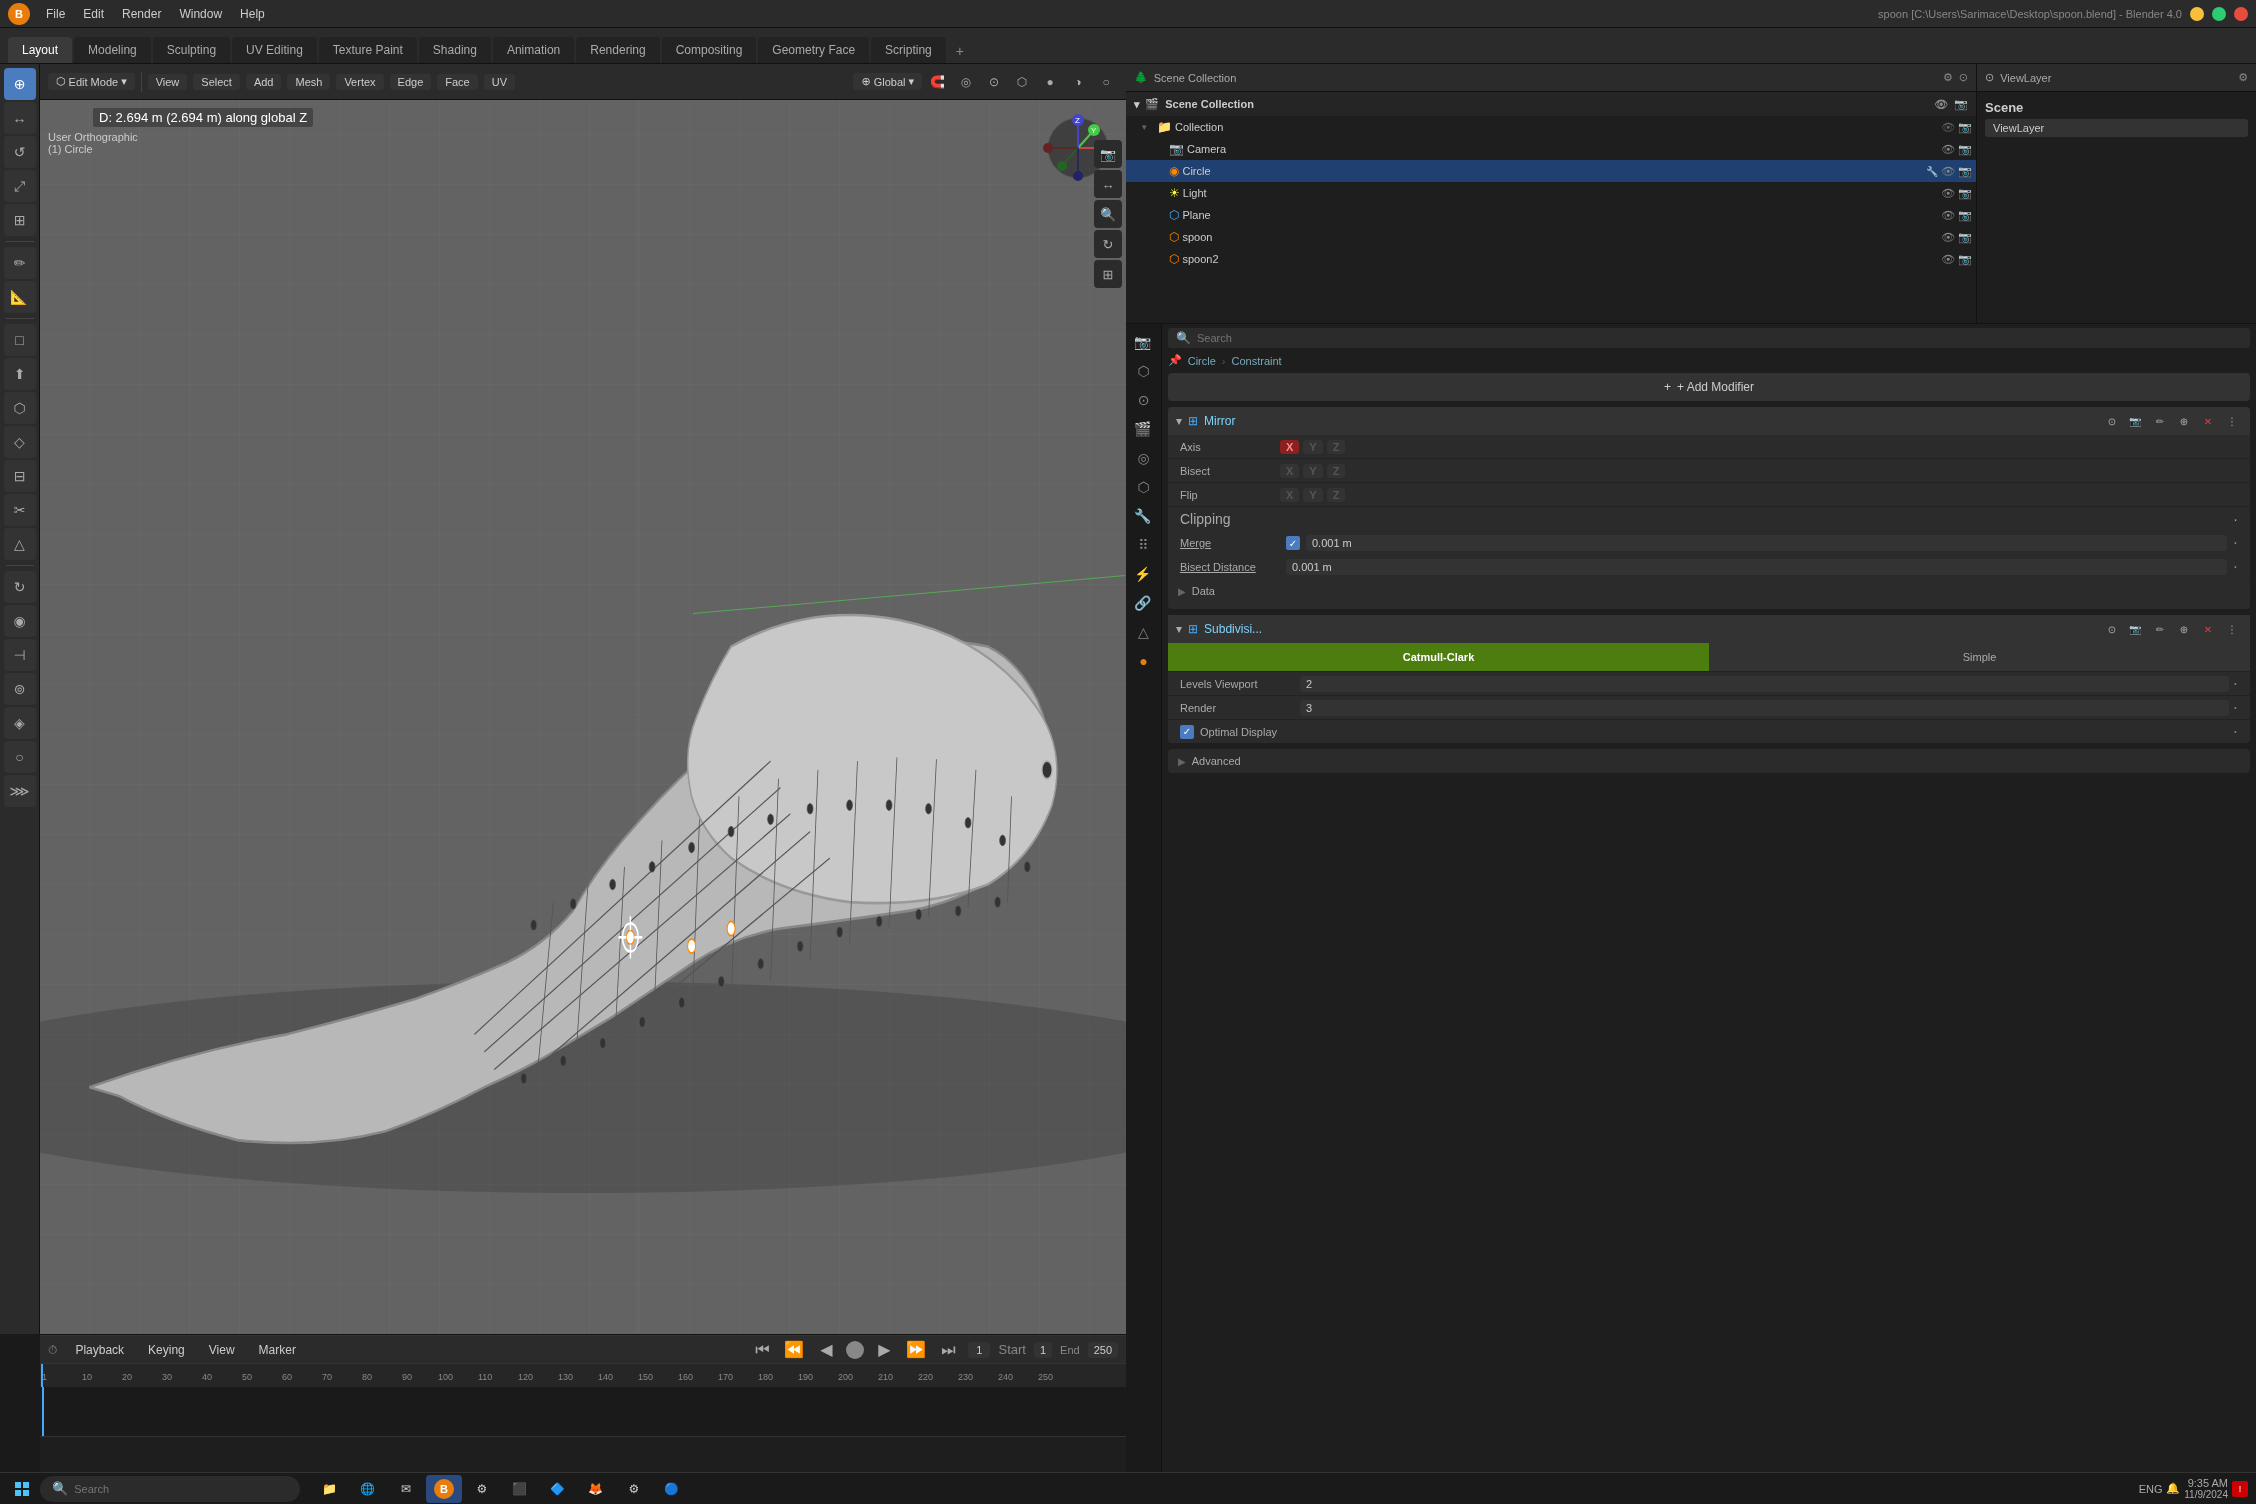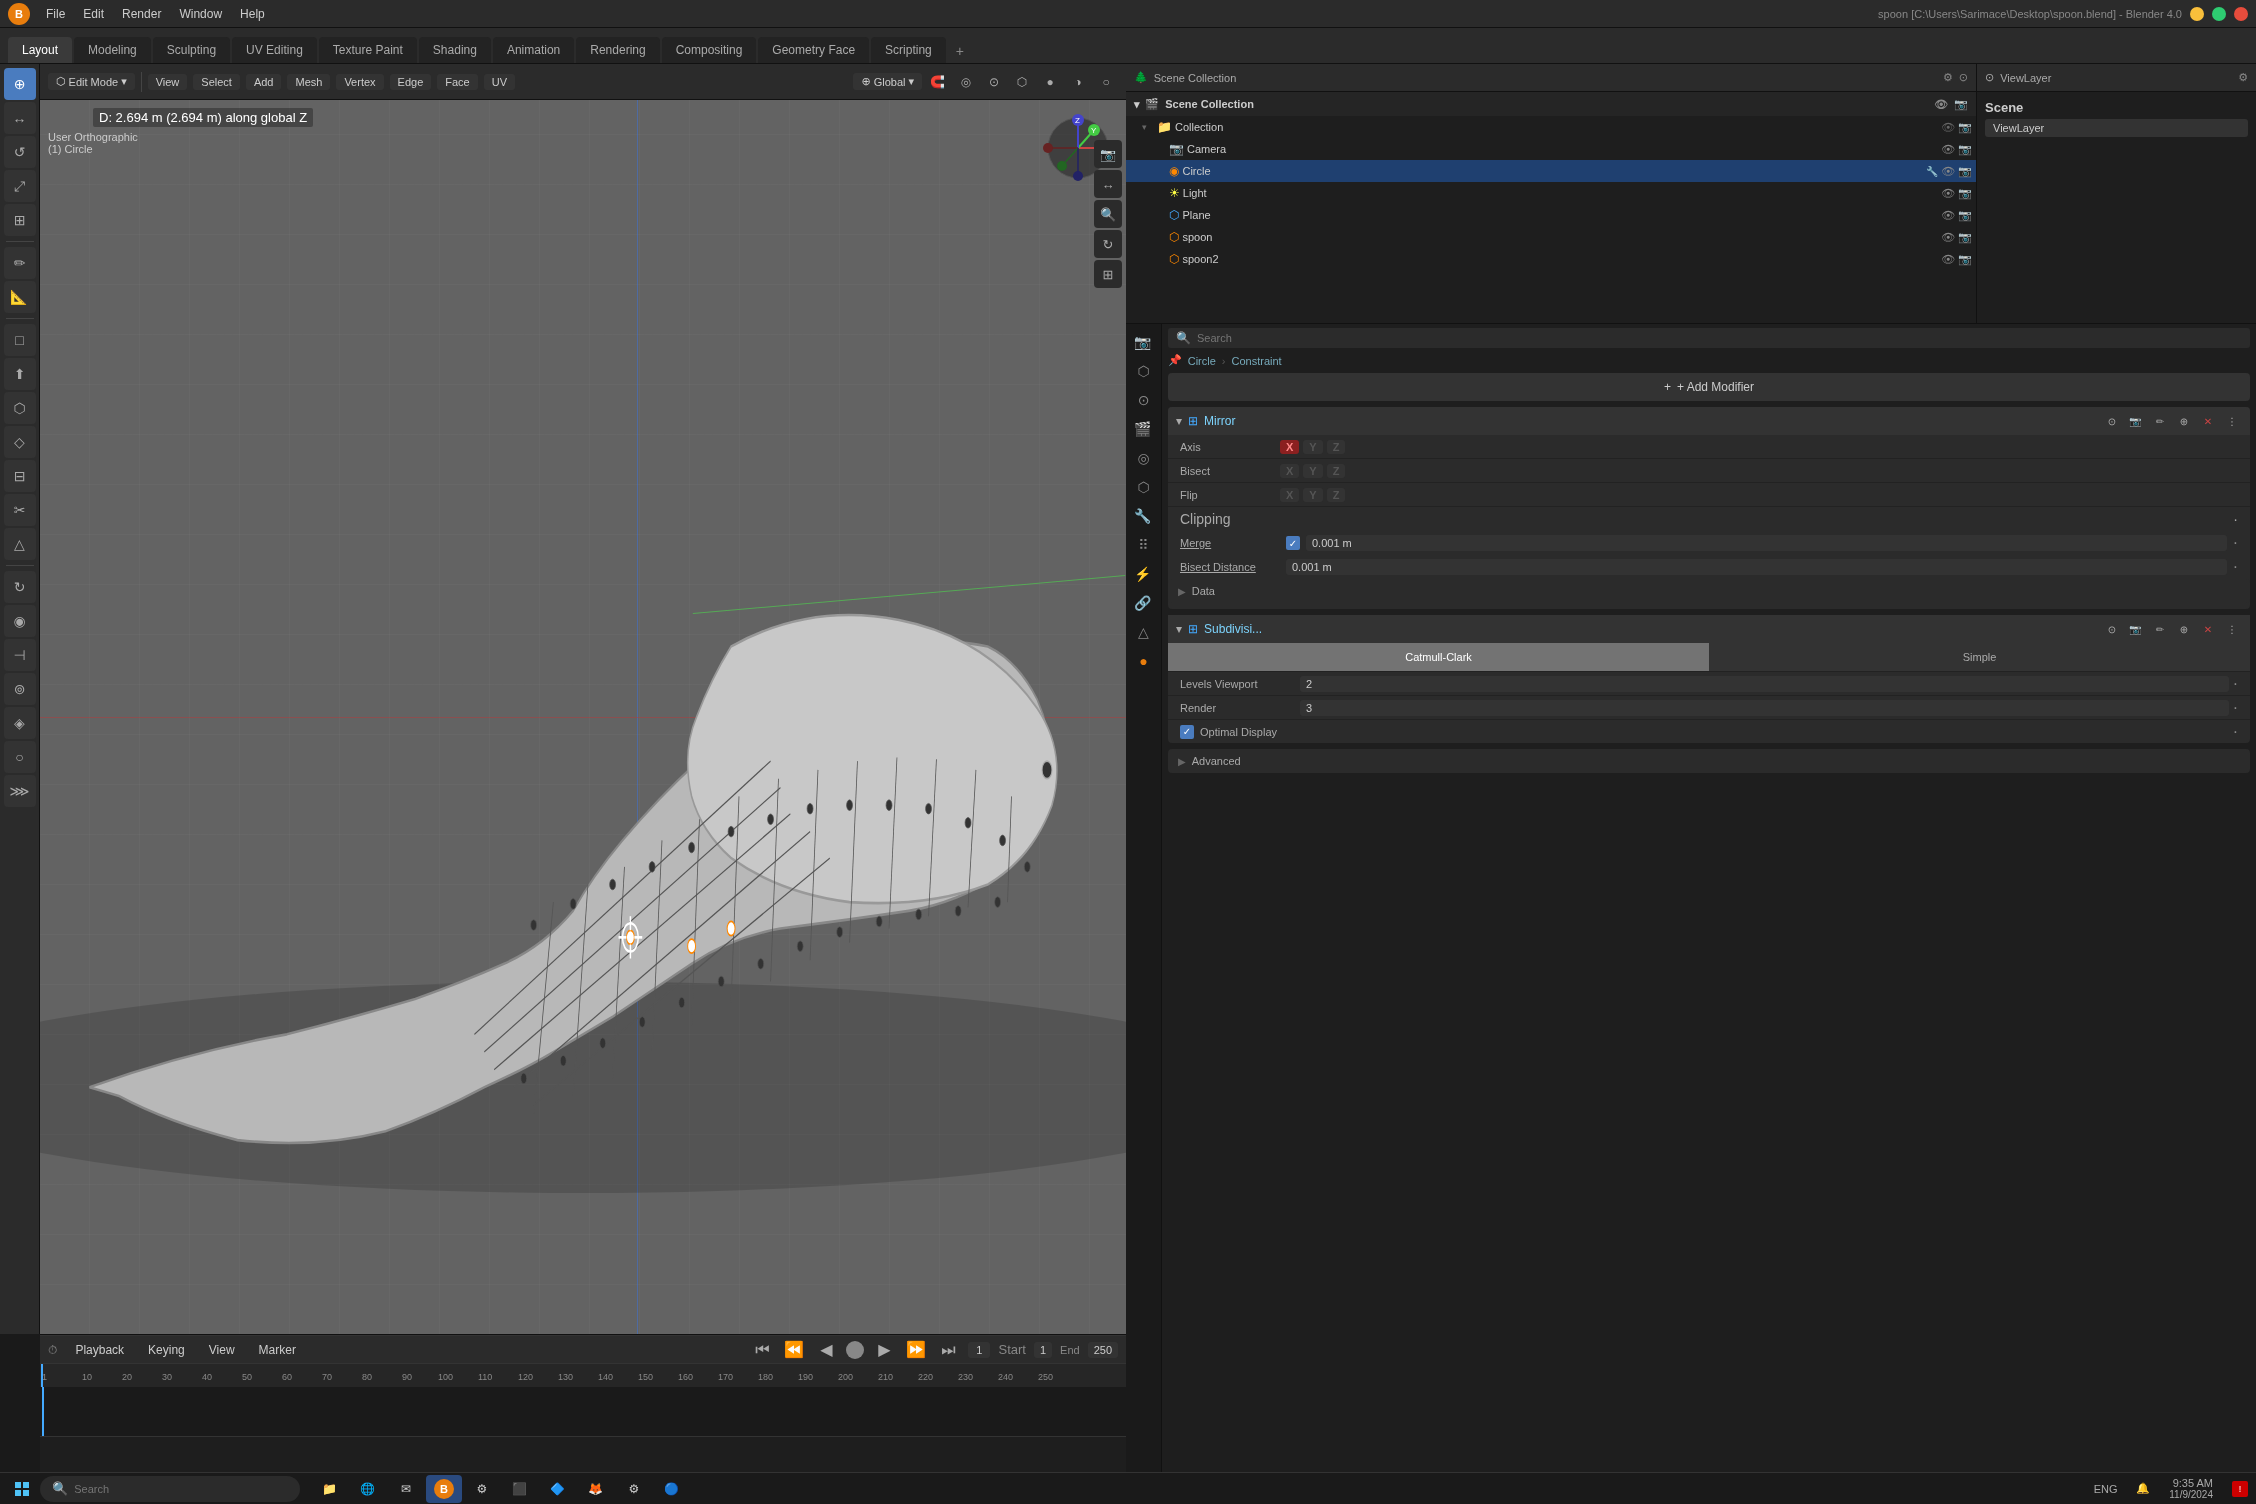--- a/index.html
+++ b/index.html
@@ -349,21 +349,21 @@
     .subdiv-mode-row {
       display: flex;
       height: 28px;
     }
     .subdiv-mode-btn {
       flex: 1;
       display: flex; align-items: center; justify-content: center;
       font-size: 11px;
       cursor: pointer;
     }
-    .subdiv-mode-btn.active { background: #737373; color: #fff; }
+    .subdiv-mode-btn.active { background: #4d7c0f; color: #fff; font-weight: bold; }
     .subdiv-mode-btn:not(.active) { background: #333; color: #aaa; }
 
     .subdiv-row {
       display: flex;
       align-items: center;
       height: 24px;
       padding: 0 12px;
       font-size: 11px;
       border-top: 1px solid #222;
     }
@@ -504,21 +504,21 @@
       width: 36px; height: 28px;
       display: flex; align-items: center; justify-content: center;
       border-radius: 4px;
       cursor: pointer;
     }
     .win-task-icon.active { background: #2a4a7f; }
     .win-sys-tray {
       margin-left: auto;
       display: flex;
       align-items: center;
-      gap: 19px;
+      gap: 4px;
       color: #aaa;
       font-size: 11px;
     }
 
     
     #main-area {
       position: absolute;
       top: 64px; left: 40px;
       right: 0; bottom: 32px;
       display: flex;

